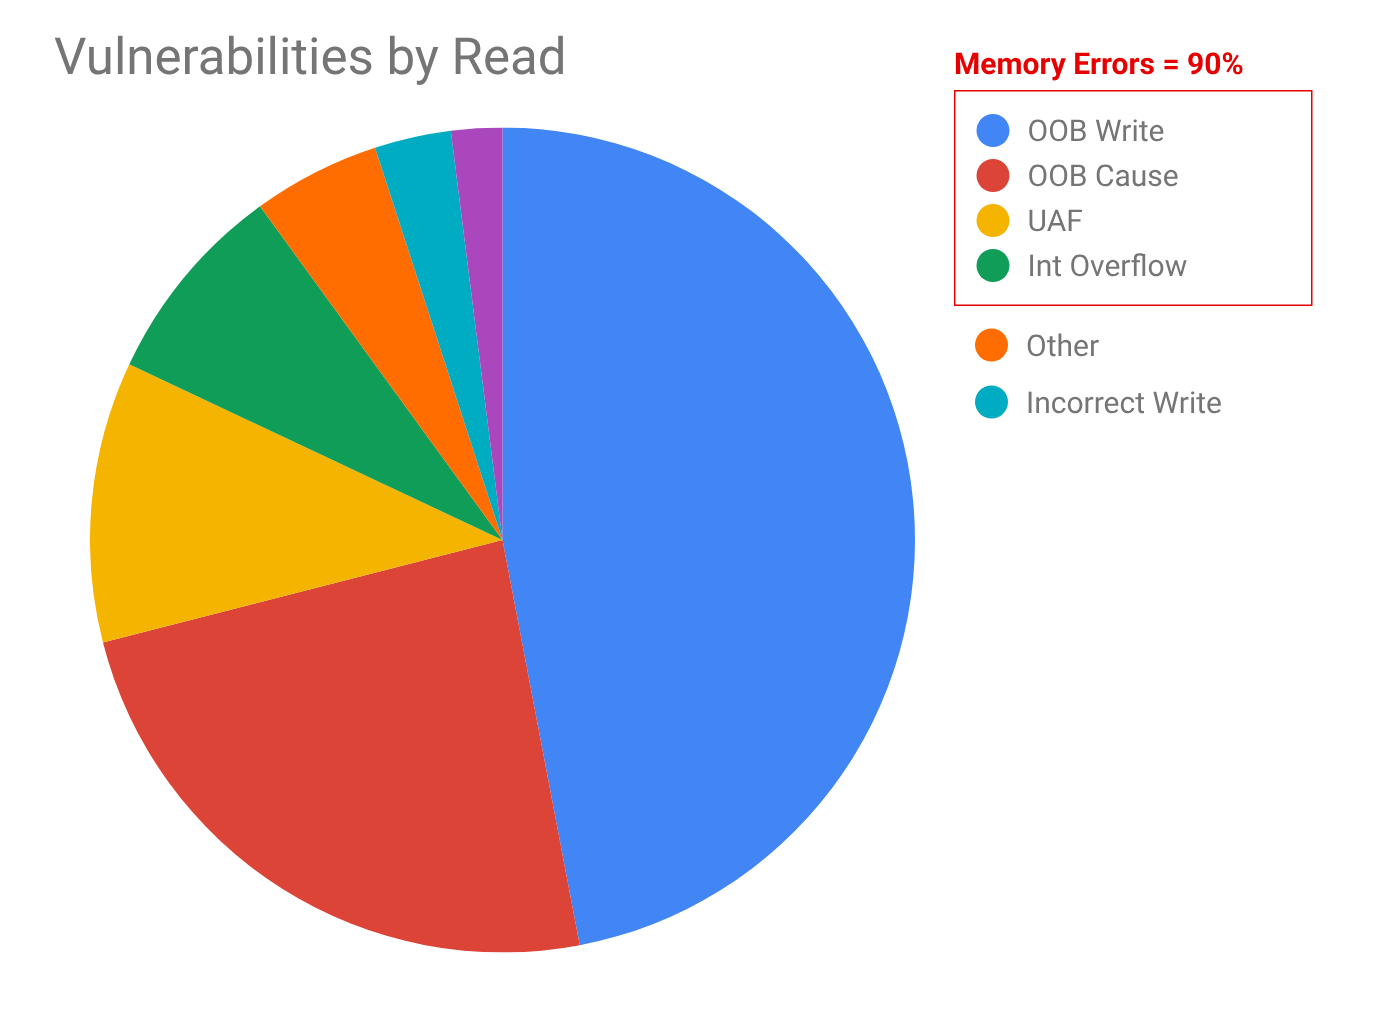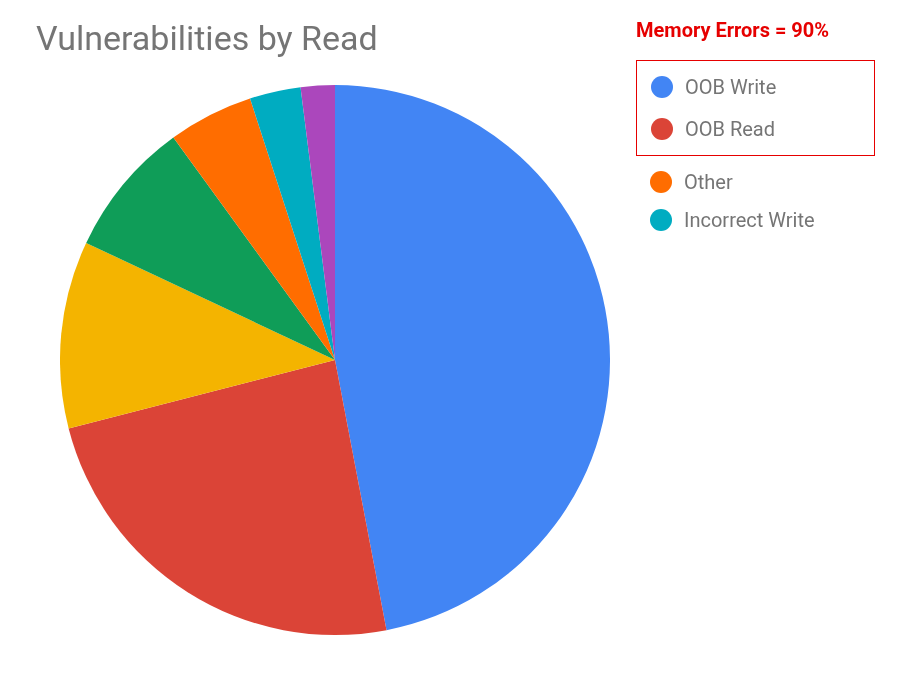--- a/index.html
+++ b/index.html
@@ -21,40 +21,40 @@
   }
   .pie-wrap {
     position: absolute;
     top: 85px;
     left: 60px;
     width: 550px;
     height: 550px;
   }
   .annotation {
     position: absolute;
-    top: 18px;
+    top: 30px;
     left: 636px;
     font-size: 20px;
     font-weight: 700;
     color: #e60000;
   }
   .legend {
     position: absolute;
     top: 60px;
     left: 636px;
     display: flex;
     flex-direction: column;
     gap: 14px;
   }
   .legend-box {
     border: 1.5px solid #e60000;
     padding: 14px 60px 14px 14px;
     display: flex;
     flex-direction: column;
-    gap: 18px;
+    gap: 6px;
   }
   .legend-rest {
     padding: 0 60px 0 14px;
     display: flex;
     flex-direction: column;
     gap: 14px;
   }
   .legend-item {
     display: flex;
     align-items: center;
@@ -92,21 +92,29 @@
 <div class="annotation">Memory Errors = 90%</div>
 
 <div class="legend">
   <div class="legend-box" id="legend-box">
       <div class="legend-item">
         <div class="swatch" style="background: rgb(66, 133, 244);"></div>
         <div class="legend-label">OOB Write</div>
       </div>
       <div class="legend-item">
         <div class="swatch" style="background: rgb(219, 68, 55);"></div>
-        <div class="legend-label">OOB Read</div>
+        <div class="legend-label">OOB Cause</div>
+      </div>
+      <div class="legend-item">
+        <div class="swatch" style="background: rgb(244, 180, 0);"></div>
+        <div class="legend-label">UAF</div>
+      </div>
+      <div class="legend-item">
+        <div class="swatch" style="background: rgb(15, 157, 88);"></div>
+        <div class="legend-label">Int Overflow</div>
       </div>
     </div>
   <div class="legend-rest" id="legend-rest">
       <div class="legend-item">
         <div class="swatch" style="background: rgb(255, 109, 0);"></div>
         <div class="legend-label">Other</div>
       </div>
       <div class="legend-item">
         <div class="swatch" style="background: rgb(0, 172, 193);"></div>
         <div class="legend-label">Incorrect Write</div>

